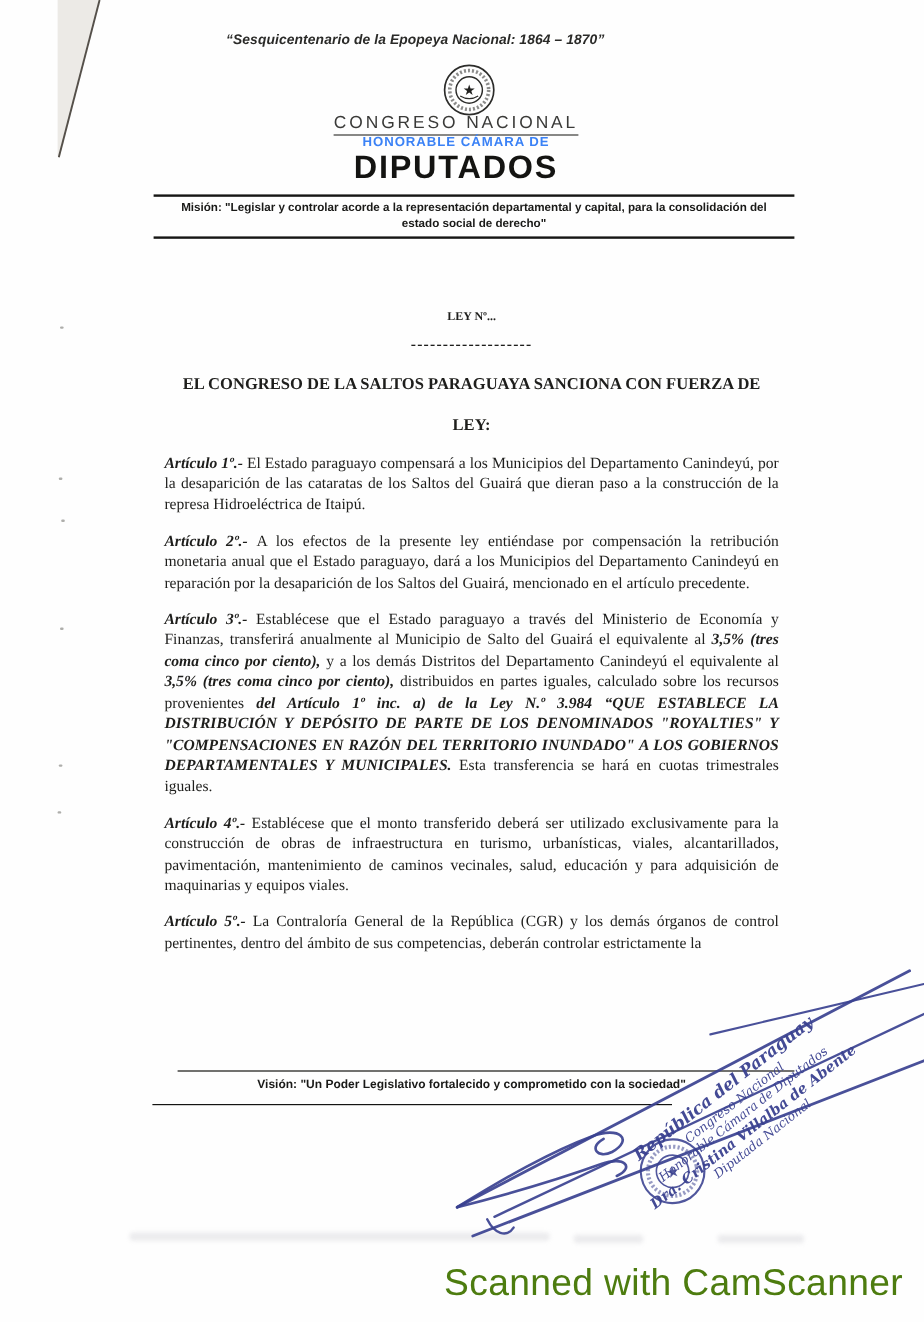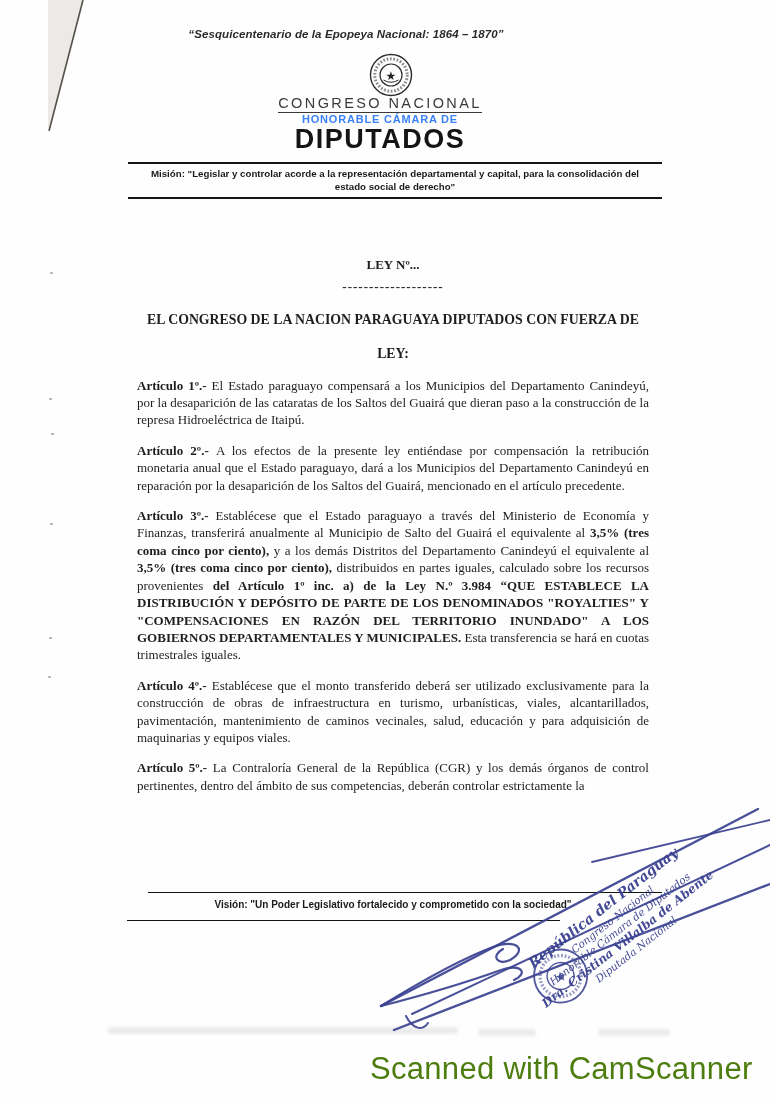--- a/index.html
+++ b/index.html
@@ -34,31 +34,31 @@
   .org3{font-size:27px;font-weight:700;letter-spacing:1.5px;color:#141412;line-height:1.0;margin-top:0px;}
   .mission{
     position:absolute;left:128px;top:162px;width:534px;
     border-top:2px solid #161614;border-bottom:2px solid #161614;
     font-family:"Liberation Sans", sans-serif;
     font-weight:700;font-size:9.7px;line-height:1.35;color:#1a1a18;
     text-align:center;padding:3px 8px 4px 8px;box-sizing:border-box;
   }
   
   .doc{position:absolute;left:137px;top:256px;width:512px;font-size:13px;line-height:17.4px;}
-  .law-no{text-align:center;font-weight:700;font-size:13px;margin:0;}
+  .law-no{text-align:center;font-weight:700;font-size:10px;margin:0;}
   .law-title{
     text-align:justify;font-weight:700;font-size:14px;line-height:18px;
     letter-spacing:.2px;word-spacing:2px;margin:15px 0 0 0;
   }
   .sep{text-align:center;font-weight:700;font-size:13px;letter-spacing:1px;margin:5px 0 0 0;}
   .enact{text-align:center;font-weight:700;font-size:13.8px;margin:15px 0 0 0;}
   .enact-ley{text-align:center;font-weight:700;font-size:13.8px;margin:17px 0 0 0;}
   .articles{margin-top:14px;}
   .article{text-align:justify;margin:0 0 13px 0;}
-  .article b{font-weight:700;}
+  .article b{font-weight:700;font-style:italic;}
   
   .vline{position:absolute;height:0;border-top:1.8px solid #141412;}
   .vline-top{left:148px;top:892px;width:514px;}
   .vline-bottom{left:127px;top:920px;width:433px;}
   .vision{
     position:absolute;left:137px;top:899px;width:512px;text-align:center;
     font-family:"Liberation Sans", sans-serif;font-weight:700;font-size:10px;color:#1a1a18;
   }
   
   .sig-svg{position:absolute;left:0;top:0;pointer-events:none;}
@@ -119,21 +119,21 @@
     <span class="org1">CONGRESO NACIONAL</span>
     <div class="org2">HONORABLE CÁMARA DE</div>
     <div class="org3">DIPUTADOS</div>
   </div>
 
   <div class="mission">Misión: "Legislar y controlar acorde a la representación departamental y capital, para la consolidación del estado social de derecho"</div>
 
   <div class="doc">
     <p class="law-no">LEY Nº...</p>
     <p class="sep">-------------------</p>
-    <p class="enact">EL CONGRESO DE LA NACION PARAGUAYA DIPUTADOS CON FUERZA DE</p>
+    <p class="enact">EL CONGRESO DE LA SALTOS PARAGUAYA SANCIONA CON FUERZA DE</p>
     <p class="enact-ley">LEY:</p>
     <div class="articles">
         <p class="article"><b>Artículo 1º.- </b><span>El Estado paraguayo compensará a los Municipios del Departamento Canindeyú, por la desaparición de las cataratas de los Saltos del Guairá que dieran paso a la construcción de la represa Hidroeléctrica de Itaipú.</span></p>
         <p class="article"><b>Artículo 2º.- </b><span>A los efectos de la presente ley entiéndase por compensación la retribución monetaria anual que el Estado paraguayo, dará a los Municipios del Departamento Canindeyú en reparación por la desaparición de los Saltos del Guairá, mencionado en el artículo precedente.</span></p>
         <p class="article"><b>Artículo 3º.- </b><span>Establécese que el Estado paraguayo a través del Ministerio de Economía y Finanzas, transferirá anualmente al Municipio de Salto del Guairá el equivalente al </span><b>3,5% (tres coma cinco por ciento),</b><span> y a los demás Distritos del Departamento Canindeyú el equivalente al </span><b>3,5% (tres coma cinco por ciento),</b><span> distribuidos en partes iguales, calculado sobre los recursos provenientes </span><b>del Artículo 1º inc. a) de la Ley N.º 3.984 “QUE ESTABLECE LA DISTRIBUCIÓN Y DEPÓSITO DE PARTE DE LOS DENOMINADOS "ROYALTIES" Y "COMPENSACIONES EN RAZÓN DEL TERRITORIO INUNDADO" A LOS GOBIERNOS DEPARTAMENTALES Y MUNICIPALES.</b><span> Esta transferencia se hará en cuotas trimestrales iguales.</span></p>
         <p class="article"><b>Artículo 4º.- </b><span>Establécese que el monto transferido deberá ser utilizado exclusivamente para la construcción de obras de infraestructura en turismo, urbanísticas, viales, alcantarillados, pavimentación, mantenimiento de caminos vecinales, salud, educación y para adquisición de maquinarias y equipos viales.</span></p>
         <p class="article"><b>Artículo 5º.- </b><span>La Contraloría General de la República (CGR) y los demás órganos de control pertinentes, dentro del ámbito de sus competencias, deberán controlar estrictamente la</span></p>
       </div>
   </div>
 

